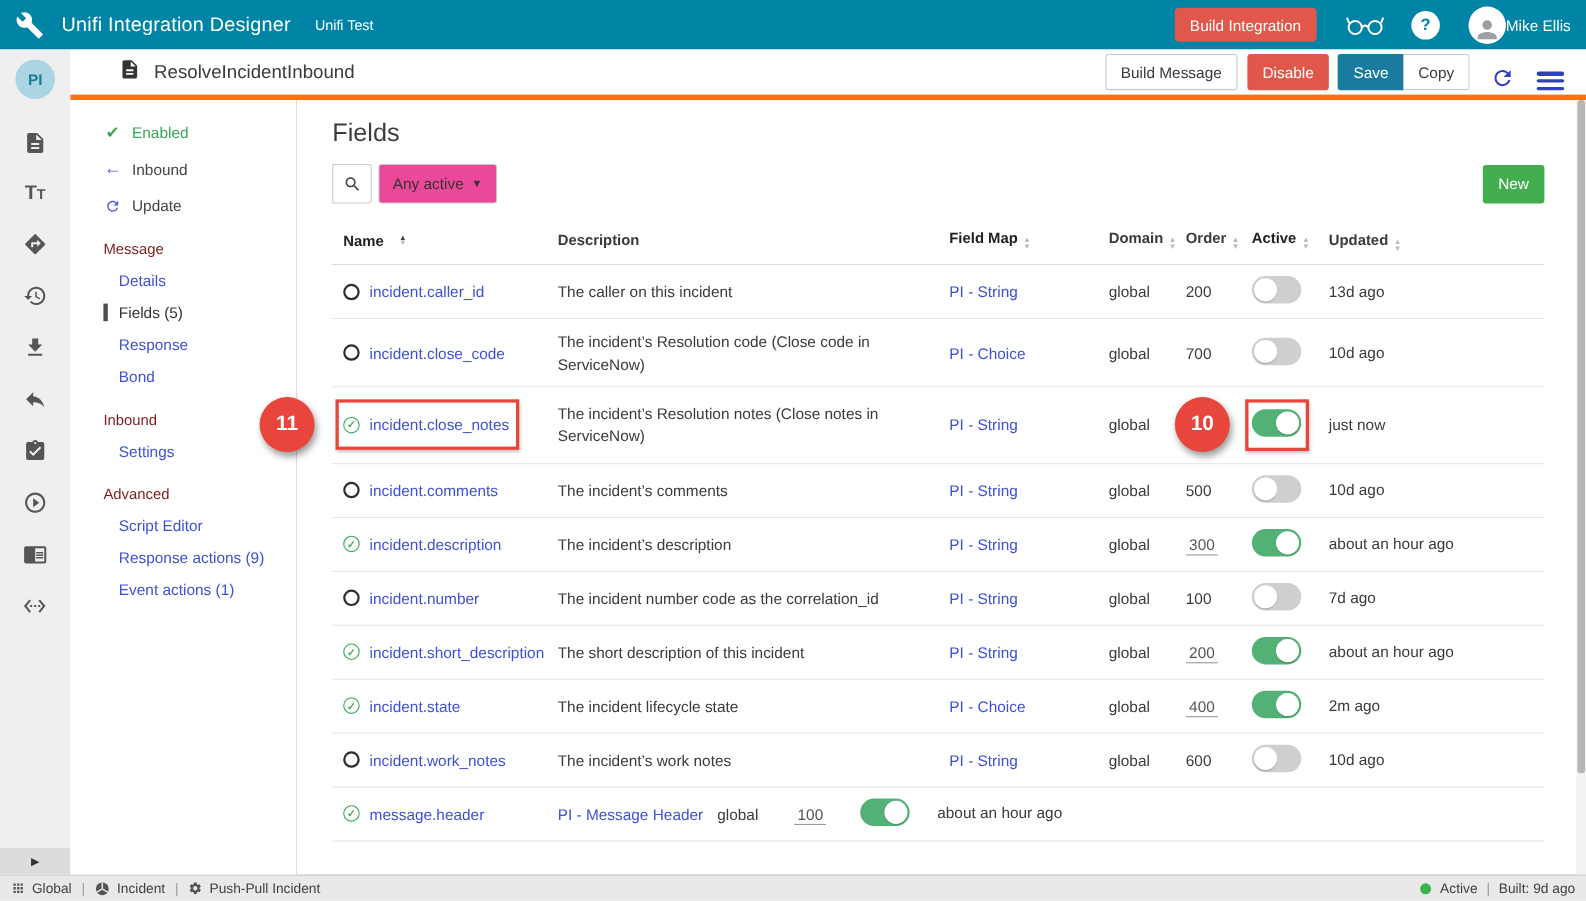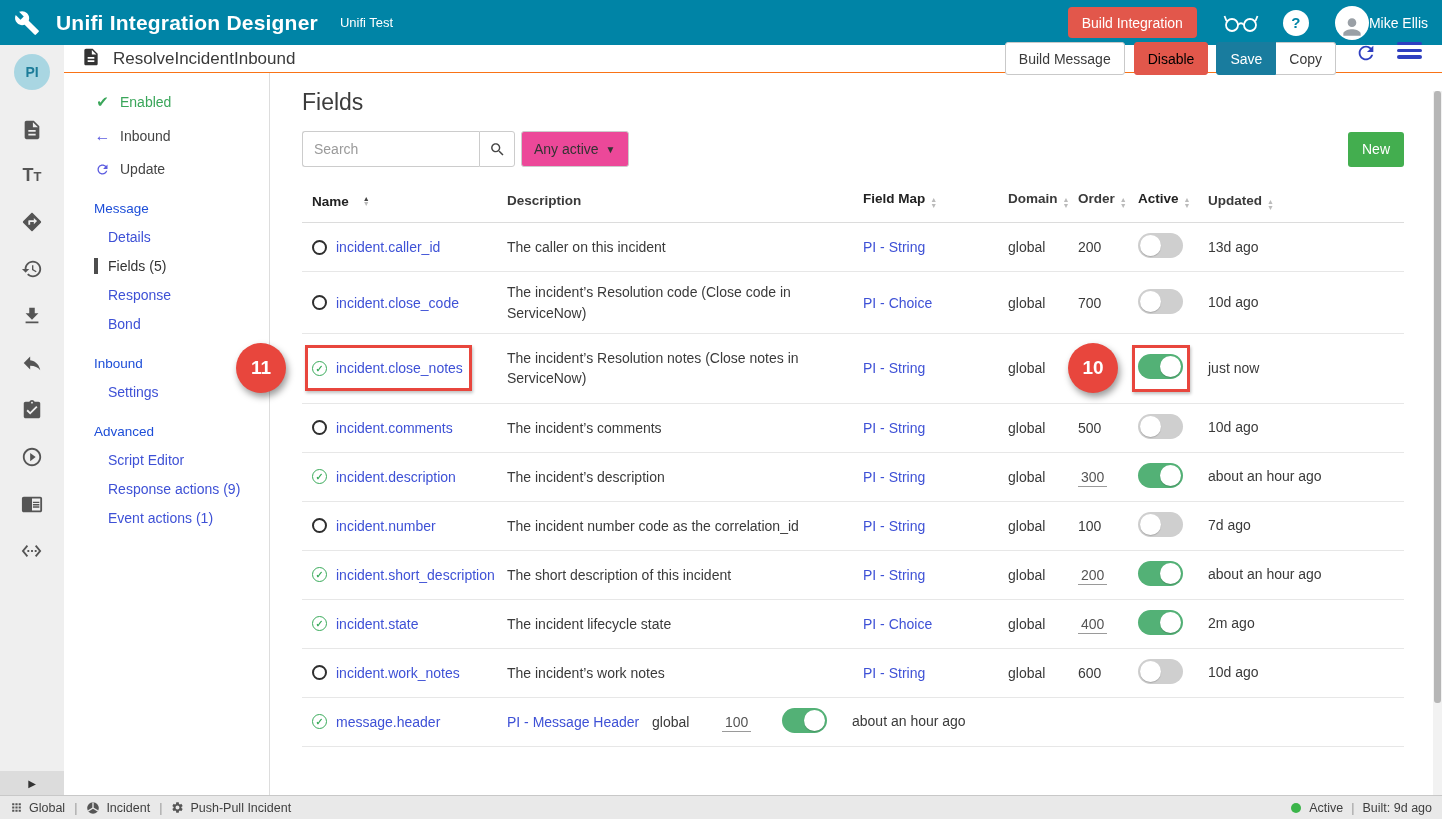--- a/index.html
+++ b/index.html
@@ -6,59 +6,59 @@
     --teal:#0084a6; --red:#e2574b; --saveteal:#197c9e; --green:#43ae4f;
     --togglegreen:#53b176; --link:#3e51d6; --indigo:#2f3fc0; --navgreen:#3aa65a;
     --annred:#e8463d; --statusgreen:#3bb54a;
   }
   *{margin:0;padding:0;box-sizing:border-box}
   body{width:1442px;height:819px;overflow:hidden;font-family:"Liberation Sans",sans-serif;background:#fff;position:relative}
   a{text-decoration:none}
   
   .topbar{height:45px;background:var(--teal);display:flex;align-items:center;padding:0 14px;color:#fff}
   .logo{display:flex;align-items:center;margin-right:16px}
-  .app-title{font-size:21px;font-weight:bold;letter-spacing:.2px}
+  .app-title{font-size:18px;font-weight:normal;letter-spacing:.2px}
   .env-label{font-size:13px;margin-left:22px}
   .tb-spacer{margin-left:auto}
   .build-int-btn{background:var(--red);color:#fff;border:none;border-radius:4px;height:31px;padding:0 14px;font-size:14px;font-family:inherit;cursor:pointer}
   .glasses{margin:0 24px 0 26px;display:flex;align-items:center}
   .help-circle{width:26px;height:26px;border-radius:50%;background:#fff;color:var(--teal);display:flex;align-items:center;justify-content:center;font-weight:bold;font-size:15px;cursor:pointer}
   .user{display:flex;align-items:center;margin-left:26px;cursor:pointer}
   .user-avatar{width:34px;height:34px;border-radius:50%;background:#fff;display:flex;align-items:flex-end;justify-content:center;overflow:hidden}
   .user-name{font-size:14px}
   
   .app{display:flex;height:750px}
   .rail{width:64px;background:#efefef;display:flex;flex-direction:column;align-items:center;flex:none}
   .pi-avatar{width:36px;height:36px;border-radius:50%;background:#a9d6e2;color:#1d7c99;font-weight:bold;font-size:14px;display:flex;align-items:center;justify-content:center;margin-top:9px;flex:none}
   .rail-icons{display:flex;flex-direction:column;gap:25px;margin-top:29px;align-items:center}
   .rail-icon{cursor:pointer;display:flex}
   .tt-icon{color:#555;font-weight:bold;font-size:18px;line-height:18px}
   .tt-icon small{font-size:13px;font-weight:bold}
   .rail-footer{margin-top:auto;height:24px;width:100%;background:#dcdcdc;display:flex;align-items:center;justify-content:center;font-size:10px;color:#333;cursor:pointer}
   .right-col{flex:1;display:flex;flex-direction:column;min-width:0}
   
-  .toolbar{height:28px;border-bottom:1px solid #f97316;display:flex;align-items:center;padding:0 16px 0 17px;flex:none;background:#fff}
+  .toolbar{height:46px;border-bottom:5px solid #f97316;display:flex;align-items:center;padding:0 16px 0 44px;flex:none;background:#fff}
   .doc-title{font-size:17px;color:#3a3a3a;margin-left:12px}
-  .tb-right{margin-left:auto;display:flex;align-items:flex-start}
+  .tb-right{margin-left:auto;display:flex;align-items:flex-end}
   .btn{height:33px;border-radius:3px;font-size:14px;padding:0 13px;cursor:pointer;font-family:inherit}
   .btn-outline{background:#fff;border:1px solid #c9c9c9;color:#3a3a3a;margin-right:9px}
-  .btn-red{background:var(--red);border:1px solid var(--red);color:#000000;margin-right:8px}
+  .btn-red{background:var(--red);border:1px solid var(--red);color:#ffffff;margin-right:8px}
   .btn-teal{background:var(--saveteal);border:1px solid var(--saveteal);color:#fff;border-radius:3px 0 0 3px}
   .btn-copy{background:#fff;border:1px solid #c9c9c9;border-left:none;color:#3a3a3a;border-radius:0 3px 3px 0}
   .refresh-btn{margin:0 20px 0 19px;cursor:pointer;display:flex}
   .hamburger{width:25px;display:flex;flex-direction:column;gap:3.5px;cursor:pointer;margin-right:4px}
   .hamburger span{height:3.2px;background:var(--indigo);border-radius:2px}
   
   .content-row{flex:1;display:flex;min-height:0}
   .nav{width:206px;flex:none;border-right:1px solid #ddd;padding:20px 0 0 30px;font-size:14px;background:#fff}
   .nav-status{display:flex;align-items:center;gap:9px;margin-bottom:16px;color:#444}
   .nav-status .ic{width:17px;display:flex;justify-content:center;font-size:15px}
   .nav-status.green{color:var(--navgreen)}
   .nav-status .arrow{color:#5b5be0;font-weight:bold;font-size:16px}
-  .nav-section-title{color:#1d4ed8;font-size:13.5px;margin:24px 0 13px;}
+  .nav-section-title{color:#7f1d1d;font-size:13.5px;margin:24px 0 13px;}
   .nav-link{margin-bottom:13px;padding-left:14px}
   .nav-link a{color:var(--link);cursor:pointer}
   .nav-link.active{border-left:4px solid #4d4d4d;padding-left:10px}
   .nav-link.active a{color:#333;cursor:default}
   .main{flex:1;padding:14px 38px 0 32px;position:relative;overflow:visible}
   .page-title{font-size:23px;color:#3c3c3c;font-weight:500;margin:2px 0 15px}
   .controls{display:flex;align-items:center}
   .search-input{width:177px;height:36px;border:1px solid #ccc;border-right:none;border-radius:3px 0 0 3px;padding:0 11px;font-size:14px;color:#444;outline:none;font-family:inherit}
   .search-input::placeholder{color:#9a9a9a}
   .search-btn{width:36px;height:36px;border:1px solid #ccc;background:#fff;border-radius:0 3px 3px 0;display:flex;align-items:center;justify-content:center;cursor:pointer}
@@ -249,21 +249,20 @@
           <div class="nav-link"><a>Settings</a></div>
           <div class="nav-section-title">Advanced</div>
           <div class="nav-link"><a>Script Editor</a></div>
           <div class="nav-link"><a>Response actions (9)</a></div>
           <div class="nav-link"><a>Event actions (1)</a></div>
         </div>
 
       <div class="main">
         <div class="page-title">Fields</div>
         <div class="controls">
-          <input class="search-input" placeholder="Search" style="">
           <span class="search-btn">
             <svg width="17" height="17" viewBox="0 0 24 24" fill="#444">
                 <path d="M15.5 14h-.79l-.28-.27C15.41 12.59 16 11.11 16 9.5 16 5.91 13.09 3 9.5 3S3 5.91 3 9.5 5.91 16 9.5 16c1.61 0 3.09-.59 4.23-1.57l.27.28v.79l5 4.99L20.49 19l-4.99-5zm-6 0C7.01 14 5 11.99 5 9.5S7.01 5 9.5 5 14 7.01 14 9.5 11.99 14 9.5 14z"></path>
               </svg>
           </span>
           <button class="filter-btn">
             <span>Any active</span>
               <span class="caret">▼</span>
           </button>
           <button class="new-btn">New</button>

